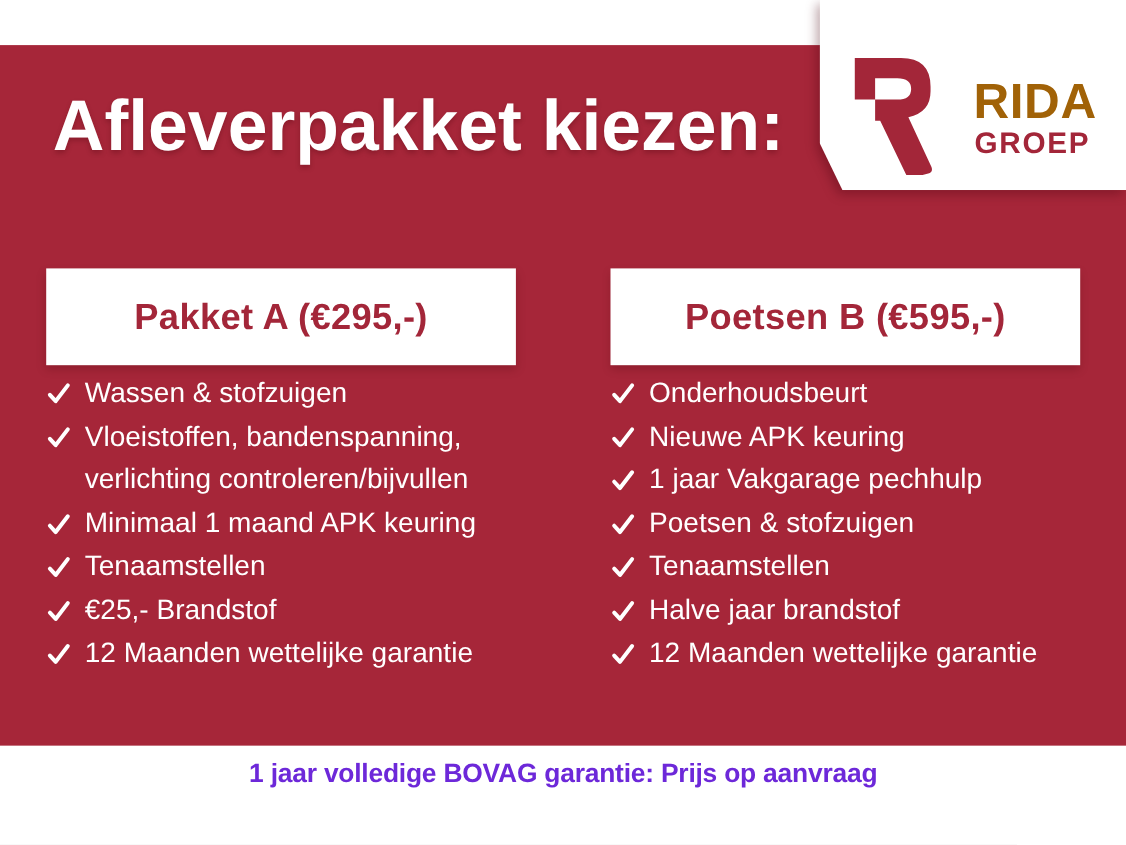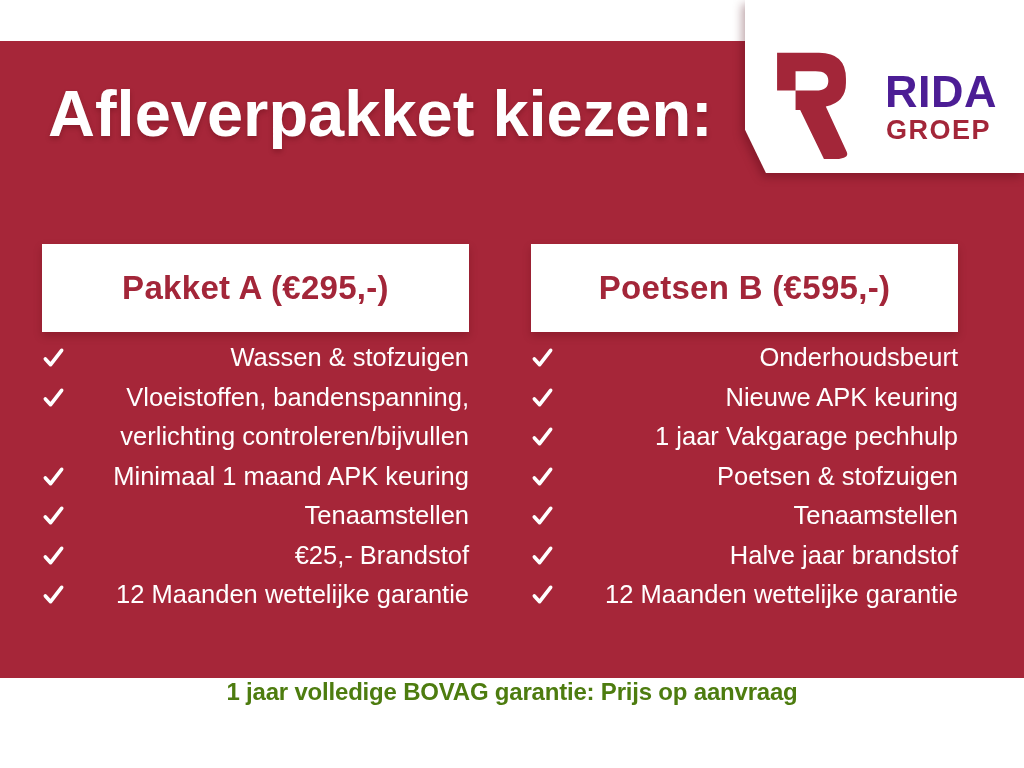--- a/index.html
+++ b/index.html
@@ -30,32 +30,32 @@
     filter:drop-shadow(-3px 4px 5px rgba(70,0,12,.35));
   }
   .logo-card{
     position:absolute;inset:0;
     background:#ffffff;
     clip-path:polygon(0 0,100% 0,100% 100%,7.5% 100%,0 75%);
   }
   .r-mark{position:absolute;left:22px;top:49px;width:84px;height:110px;}
   .brand-name{
     position:absolute;left:140px;top:69px;
-    font-size:45px;font-weight:700;color:#4c1d95;
+    font-size:45px;font-weight:700;color:#a16207;
     line-height:1;letter-spacing:.5px;
   }
   .brand-sub{
     position:absolute;left:141px;top:117px;
     font-size:27px;font-weight:700;color:#a32639;
     line-height:1;letter-spacing:1.5px;
   }
   
   .columns{
     position:absolute;left:42px;top:244px;width:940px;
-    display:flex;gap:62px;text-align:right;
+    display:flex;gap:86px;
   }
   .package-card{flex:0 0 427px;width:427px;}
   .pkg-header{
     height:88px;background:#ffffff;
     display:flex;align-items:center;justify-content:center;
     box-shadow:0 4px 8px rgba(70,0,12,.25);
   }
   .pkg-header span{
     font-size:33px;font-weight:700;color:#a32639;letter-spacing:.3px;
     white-space:nowrap;
@@ -71,22 +71,22 @@
     flex:0 0 25px;width:25px;height:39.5px;
     display:flex;align-items:center;justify-content:flex-start;
   }
   .item-text{flex:1;}
   
   .footer-bar{
     position:absolute;left:0;top:678px;width:1024px;height:90px;
     background:#ffffff;text-align:center;
   }
   .footer-text{
-    display:inline-block;
-    font-size:24px;font-weight:700;color:#4d7c0f;
+    display:inline-block;margin-top:12px;
+    font-size:24px;font-weight:700;color:#6d28d9;
     letter-spacing:-.2px;line-height:1.15;white-space:nowrap;
   }
 </style>
 </head>
 <body>
 
 <div class="page">
 
   <div class="red-panel"></div>
 

